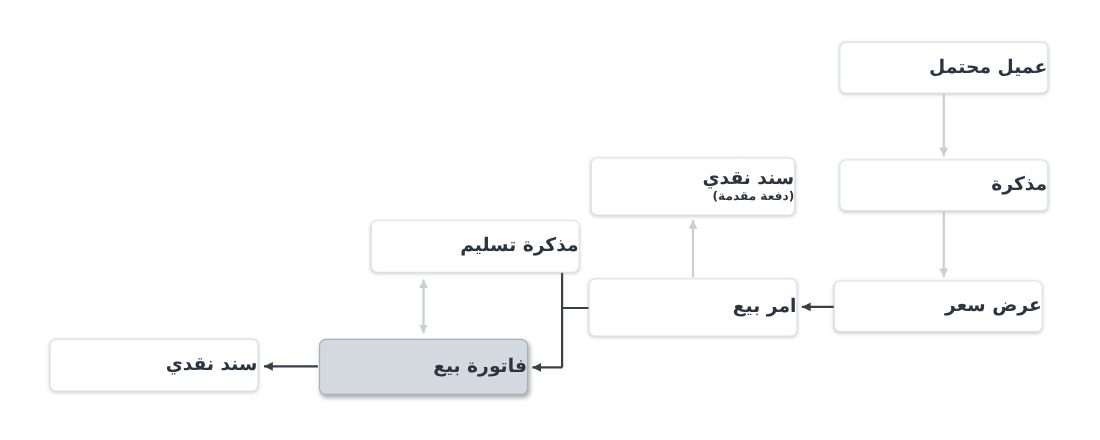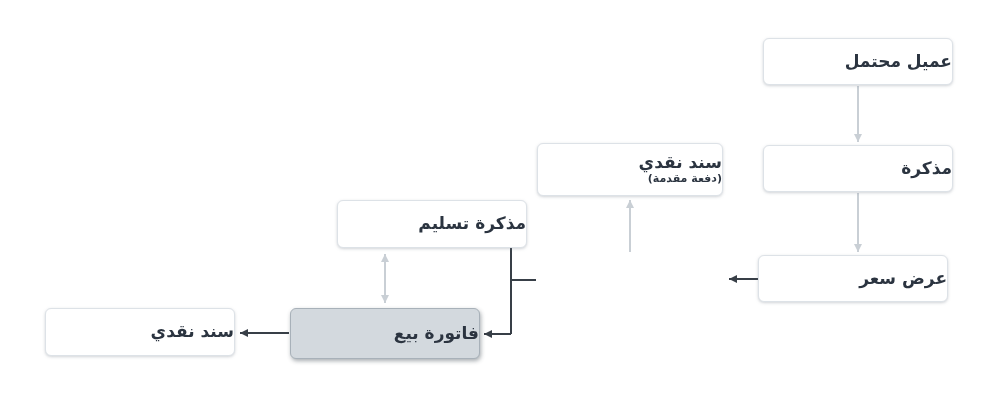--- a/index.html
+++ b/index.html
@@ -101,20 +101,23 @@
 
   <div class="node" id="node-quotation">
     <span class="label">عرض سعر</span>
   </div>
 
   <div class="node" id="node-advance">
     <span class="label">سند نقدي</span>
     <span class="sublabel">(دفعة مقدمة)</span>
   </div>
 
+  <div class="node" id="node-sales-order">
+    <span class="label">امر بيع</span>
+  </div>
 
   <div class="node" id="node-delivery">
     <span class="label">مذكرة تسليم</span>
   </div>
 
   <div class="node highlight" id="node-invoice">
     <span class="label">فاتورة بيع</span>
   </div>
 
   <div class="node" id="node-payment">

